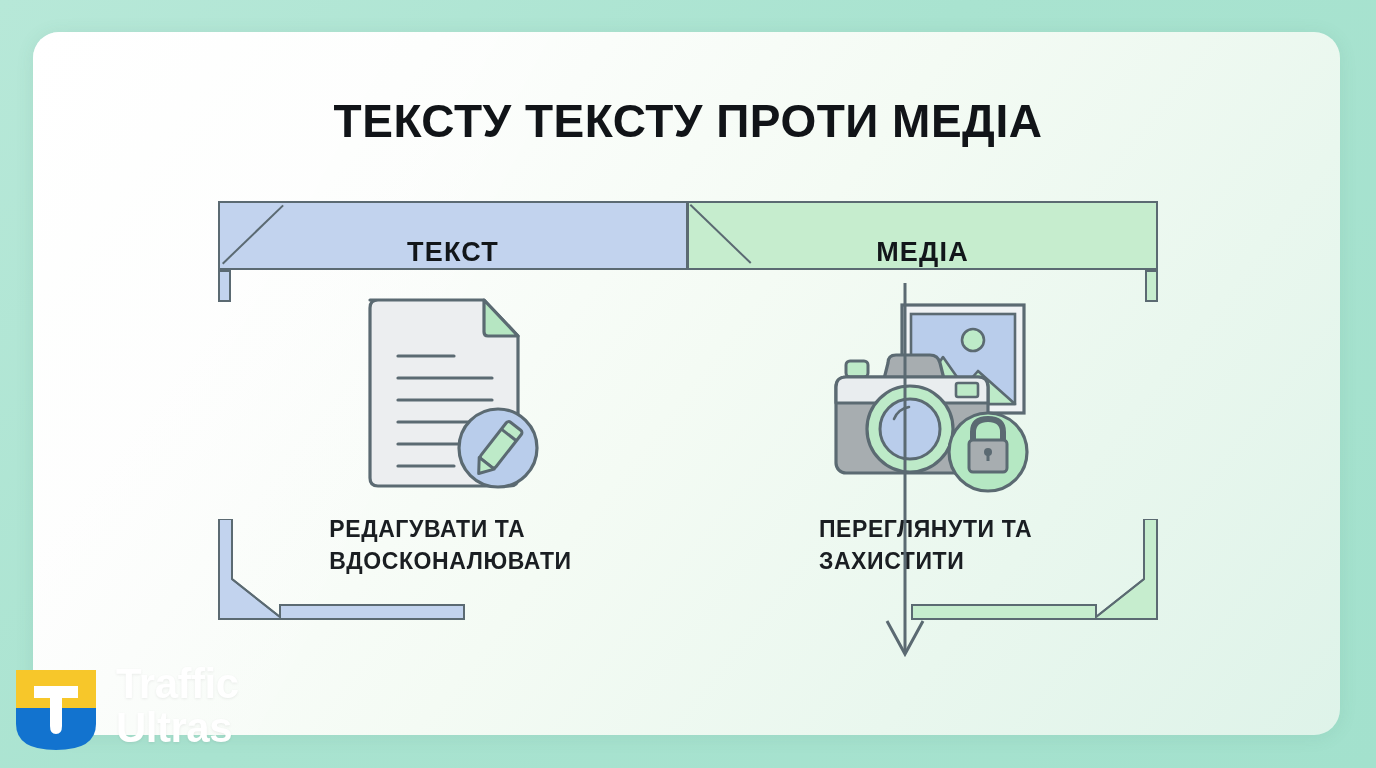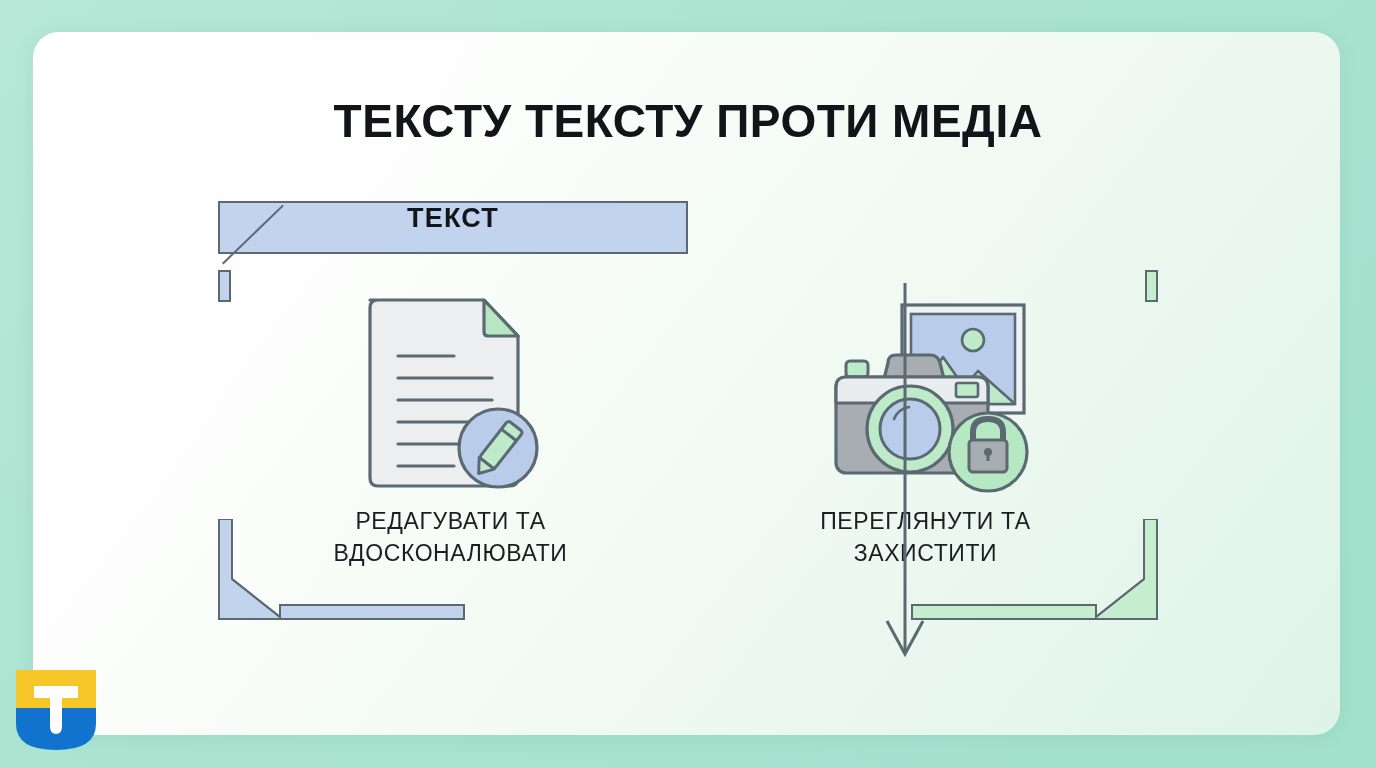--- a/index.html
+++ b/index.html
@@ -62,25 +62,25 @@
     top: 201px;
     width: 940px;
     height: 420px;
     z-index: 4;
   }
 
   
   .hdr {
     position: absolute;
     top: 0;
-    height: 53px;
+    height: 69px;
     box-sizing: border-box;
     border: 2px solid #5b6a72;
     display: flex;
-    align-items: flex-start;
+    align-items: flex-end;
     justify-content: center;
   }
   .hdr-label {
     font-size: 27px;
     font-weight: 600;
     letter-spacing: 1.2px;
     color: #12161a;
     position: relative;
     z-index: 2;
   }
@@ -162,24 +162,24 @@
   #col-text  { left: 5px; }
   #col-media { right: 5px; }
 
   .icon-wrap {
     height: 216px;
     display: flex;
     align-items: center;
     justify-content: center;
   }
   .caption {
-    margin-top: 4px;
-    text-align: center;
+    margin-top: 12px;
+    text-align: left;
     font-size: 23px;
-    font-weight: 400;
+    font-weight: 700;
     line-height: 32px;
     letter-spacing: 0.6px;
     color: #1a1e22;
     white-space: pre-line;
   }
 
   
   #logo {
     position: absolute;
     left: 14px;
@@ -217,20 +217,24 @@
 
   <div id="title">ТЕКСТУ ТЕКСТУ ПРОТИ МЕДІА</div>
 
   <div id="frame">
 
     <div class="hdr" id="hdr-text">
       <span class="hdr-diag" id="diag-left"></span>
       <span class="hdr-label">ТЕКСТ</span>
     </div>
 
+    <div class="hdr" id="hdr-media">
+      <span class="hdr-diag" id="diag-right"></span>
+      <span class="hdr-label">МЕДІА</span>
+    </div>
 
     <div class="stub-v" id="stub-left"></div>
     <div class="stub-v" id="stub-right"></div>
 
     <div class="corner" id="corner-left">
       <svg width="248" height="102" viewBox="0 0 248 102">
         <path d="M1,0 L14,0 L14,60 L62,98 L62,86 L246,86 L246,100 L1,100 Z" fill="#c2d3ee" stroke="#5b6a72" stroke-width="2" stroke-linejoin="miter"></path>
         <line x1="14" y1="60" x2="62" y2="98" stroke="#5b6a72" stroke-width="2"></line>
       </svg>
     </div>
@@ -312,15 +316,19 @@
   </div>
 
   <div id="logo">
     <div id="logo-mark">
       <svg width="84" height="84" viewBox="0 0 84 84">
         <rect x="2" y="2" width="80" height="38" fill="#f7c72a"></rect>
         <path d="M2,40 L82,40 L82,56 Q82,82 42,82 Q2,82 2,56 Z" fill="#1273cf"></path>
         <path d="M20,18 L64,18 L64,30 L48,30 L48,58 Q48,66 42,66 Q36,66 36,58 L36,30 L20,30 Z" fill="#ffffff"></path>
       </svg>
     </div>
+    <div id="logo-words">
+      <div>Traffic</div>
+      <div>Ultras</div>
+    </div>
   </div>
 
 </div>
 
 </body></html>

